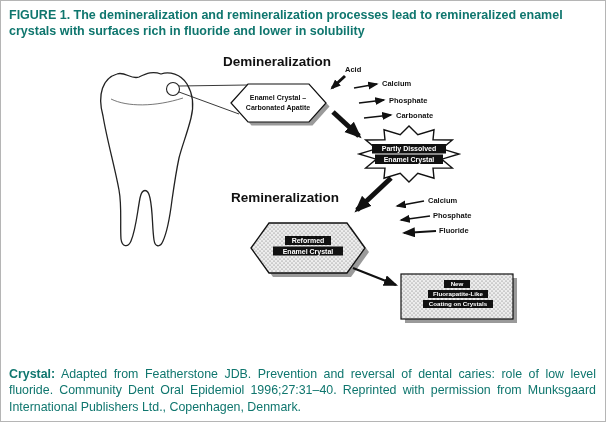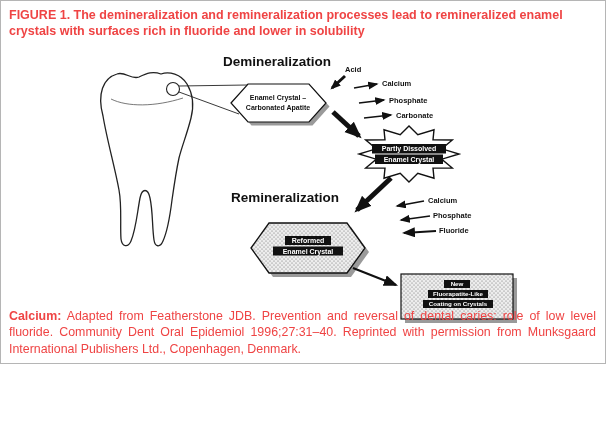--- a/index.html
+++ b/index.html
@@ -1,23 +1,23 @@
 <!DOCTYPE html>
 <html><head>
 <meta charset="utf-8">
 <style>
   html,body{margin:0;padding:0;background:#fff;}
   .page{
     position:relative;
-    width:606px;height:364px;
+    width:606px;height:422px;
     box-sizing:border-box;
     background:#fff;
     border:1px solid #b5b5b5;
     font-family:"Liberation Sans", sans-serif;
-    color:#ef4444;
+    color:#0f766e;
     overflow:hidden;
   }
   .caption{
     padding:7px 9px 0 8px;
     font-size:12.5px;
     font-weight:bold;
     line-height:1.26;
   }
   .diagram{display:block;margin-top:4px;}
   .source{
@@ -118,17 +118,17 @@
     <rect x="400" y="230" width="112" height="45" fill="url(#stipple)" stroke="#111" stroke-width="1.2"></rect>
     <rect x="443" y="236" width="26" height="8" fill="#111"></rect>
     <rect x="427" y="246" width="60" height="8" fill="#111"></rect>
     <rect x="422" y="256" width="70" height="8" fill="#111"></rect>
     <text class="wsm" x="456" y="242.2" text-anchor="middle">New</text>
     <text class="wsm" x="457" y="252.2" text-anchor="middle">Fluorapatite-Like</text>
     <text class="wsm" x="457" y="262.2" text-anchor="middle">Coating on Crystals</text>
   </svg>
 
   <div class="source">
-    <b>Calcium:</b>
+    <b>Crystal:</b>
     <span>Adapted from Featherstone JDB. Prevention and reversal of dental caries: role of low level fluoride. Community Dent Oral Epidemiol 1996;27:31–40. Reprinted with permission from Munksgaard International Publishers Ltd., Copenhagen, Denmark.</span>
   </div>
 
 </div>
 
 </body></html>

